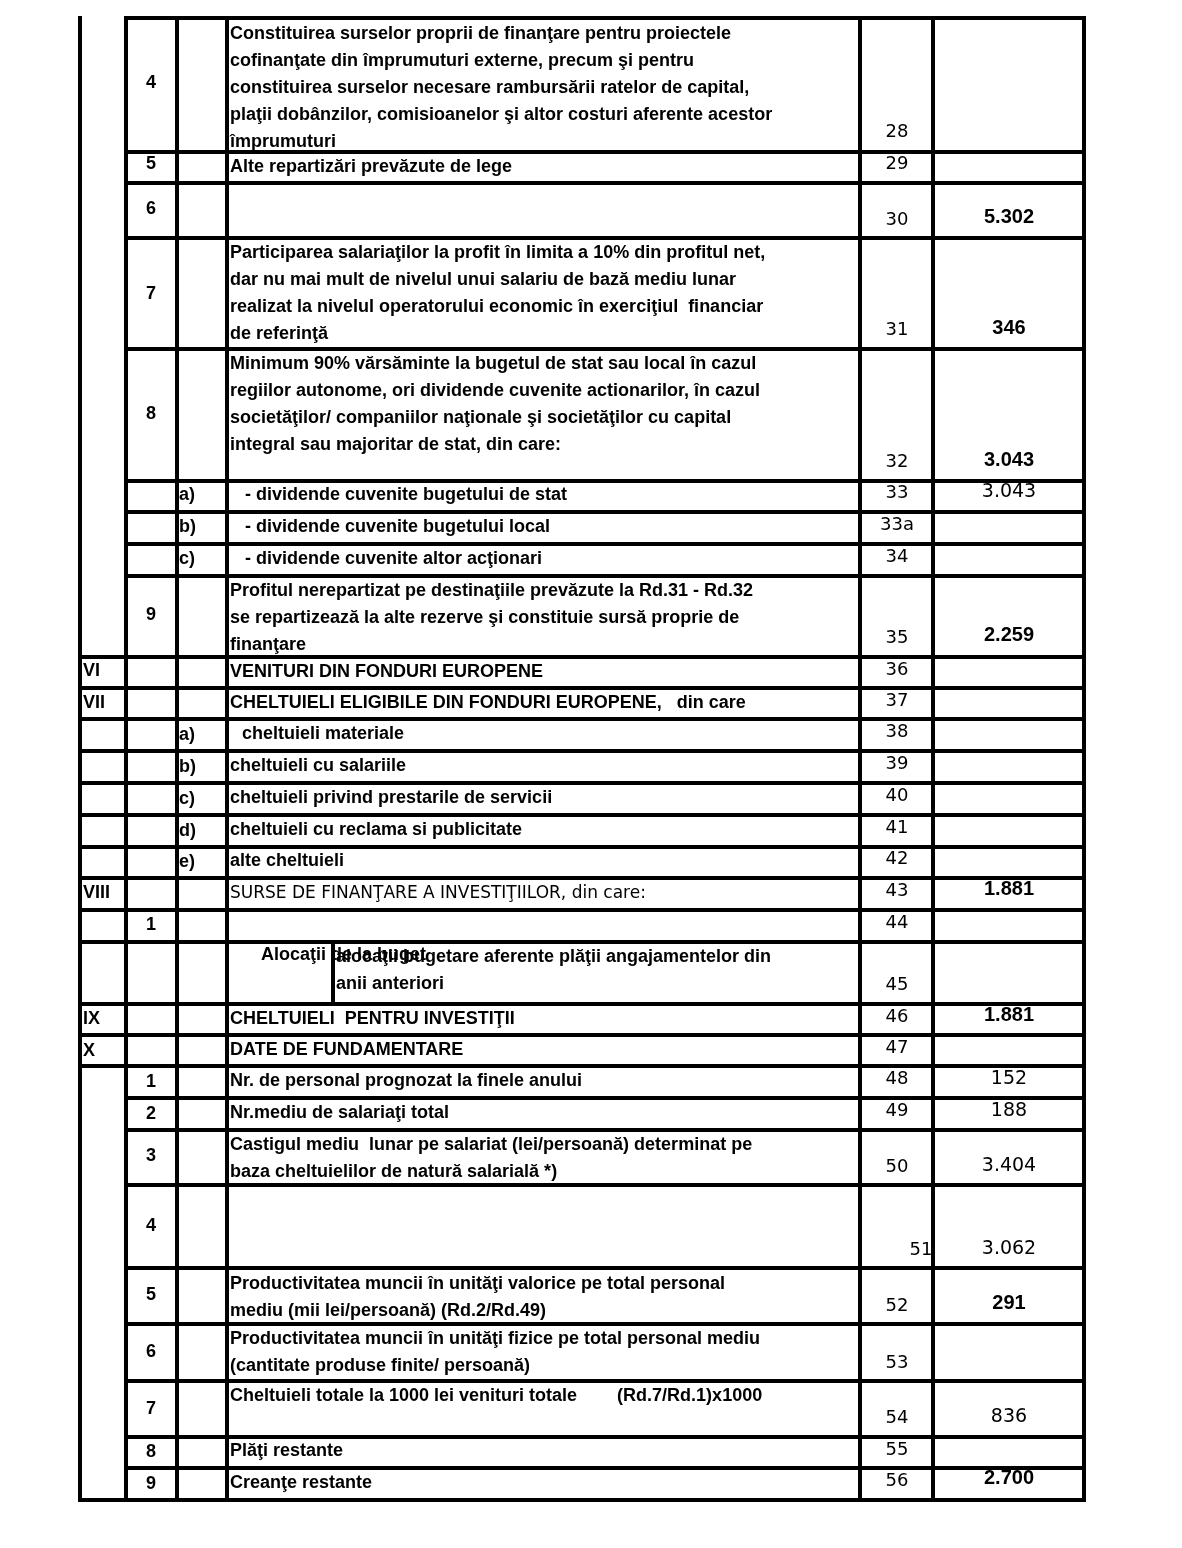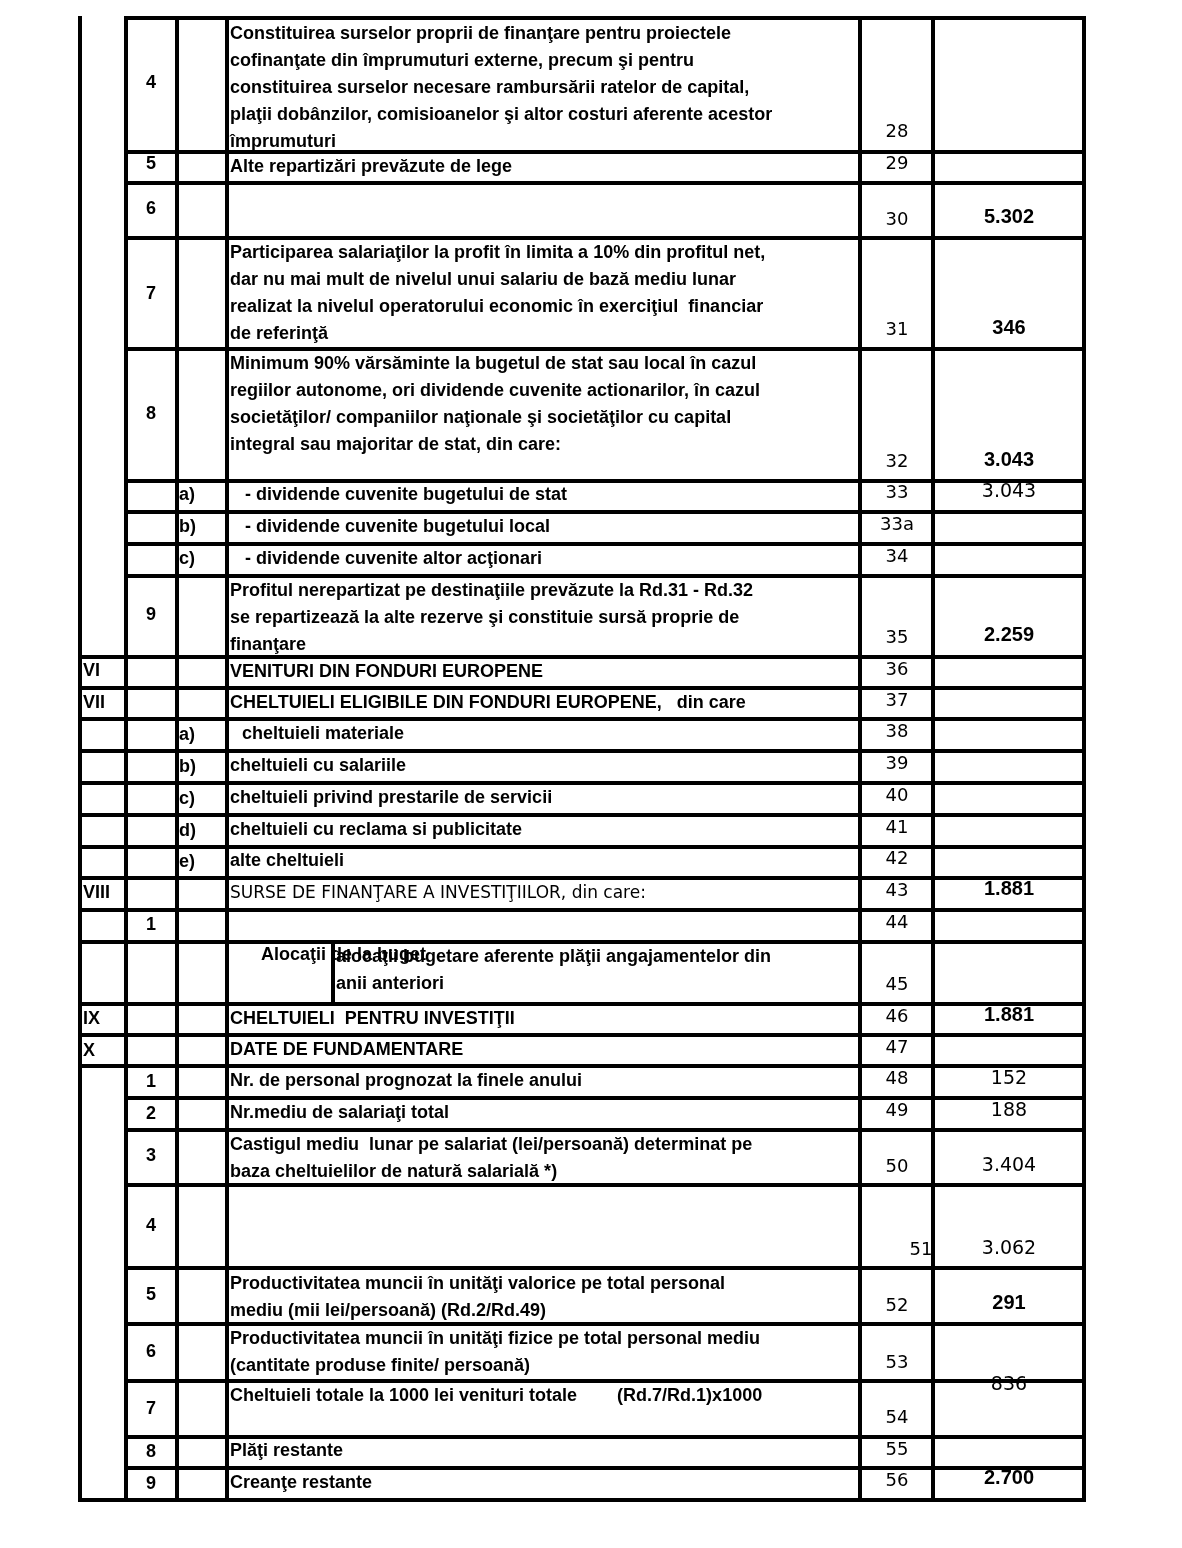--- a/index.html
+++ b/index.html
@@ -195,21 +195,21 @@
   <div class="val bold" style="left:934px; top:1291px;">291</div>
 
   <div class="num" style="left:128px; top:1341px;">6</div>
   <div class="txt" style="left:230px; top:1325px;">Productivitatea muncii în unităţi fizice pe total personal mediu
 (cantitate produse finite/ persoană)</div>
   <div class="rn" style="left:862px; top:1351px;">53</div>
 
   <div class="num" style="left:128px; top:1398px;">7</div>
   <div class="txt" style="left:230px; top:1382px;">Cheltuieli totale la 1000 lei venituri totale        (Rd.7/Rd.1)x1000</div>
   <div class="rn" style="left:862px; top:1406px;">54</div>
-  <div class="val reg" style="left:934px; top:1372px;">836</div>
+  <div class="val reg" style="left:934px; top:1404px;">836</div>
 
   <div class="num" style="left:128px; top:1441px;">8</div>
   <div class="txt" style="left:230px; top:1437px;">Plăţi restante</div>
   <div class="rn" style="left:862px; top:1438px;">55</div>
 
   <div class="num" style="left:128px; top:1473px;">9</div>
   <div class="txt" style="left:230px; top:1469px;">Creanţe restante</div>
   <div class="rn" style="left:862px; top:1469px;">56</div>
   <div class="val bold" style="left:934px; top:1466px;">2.700</div>
 </div>

